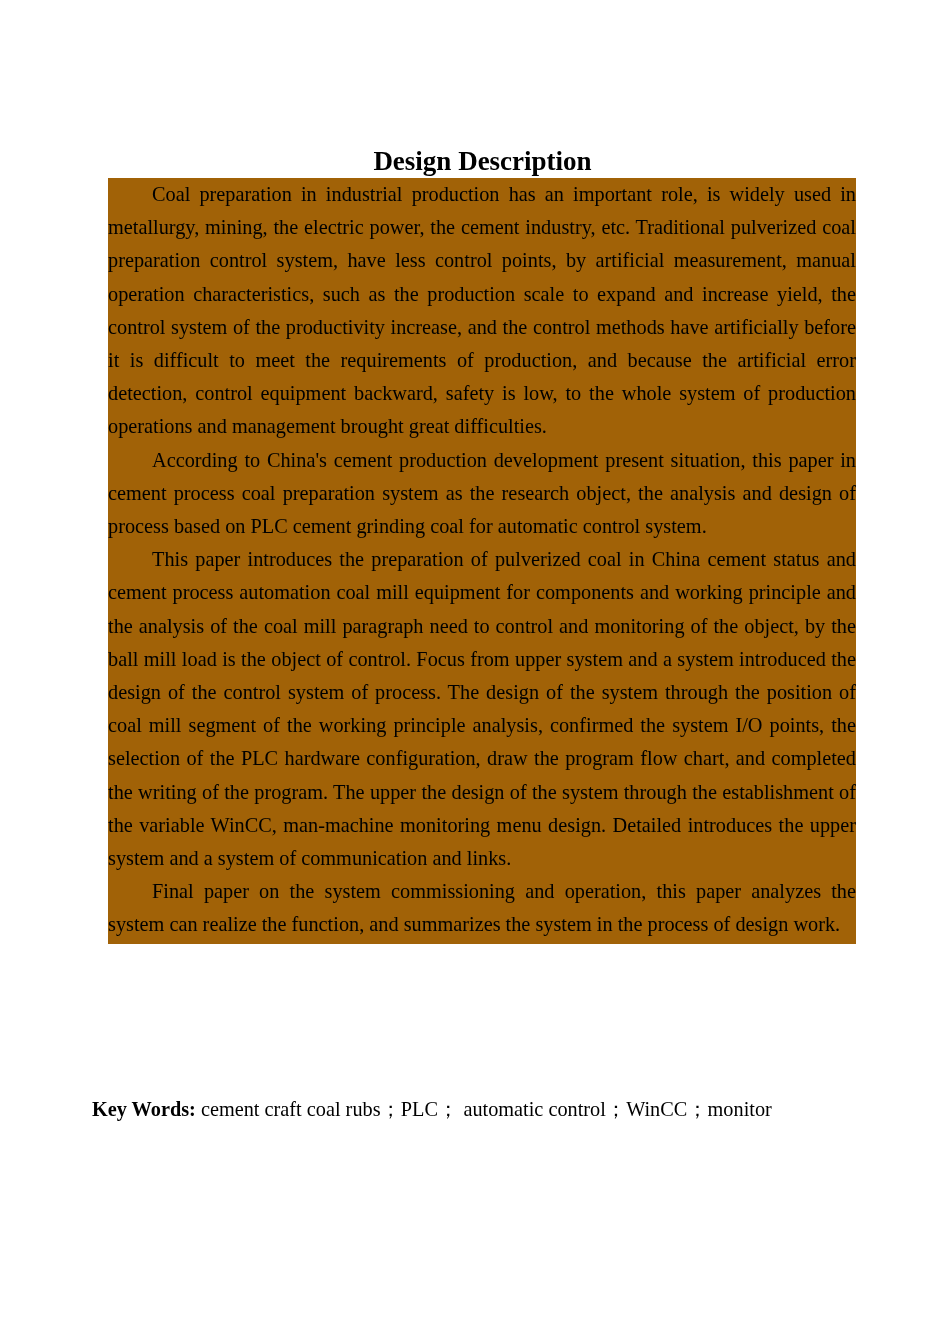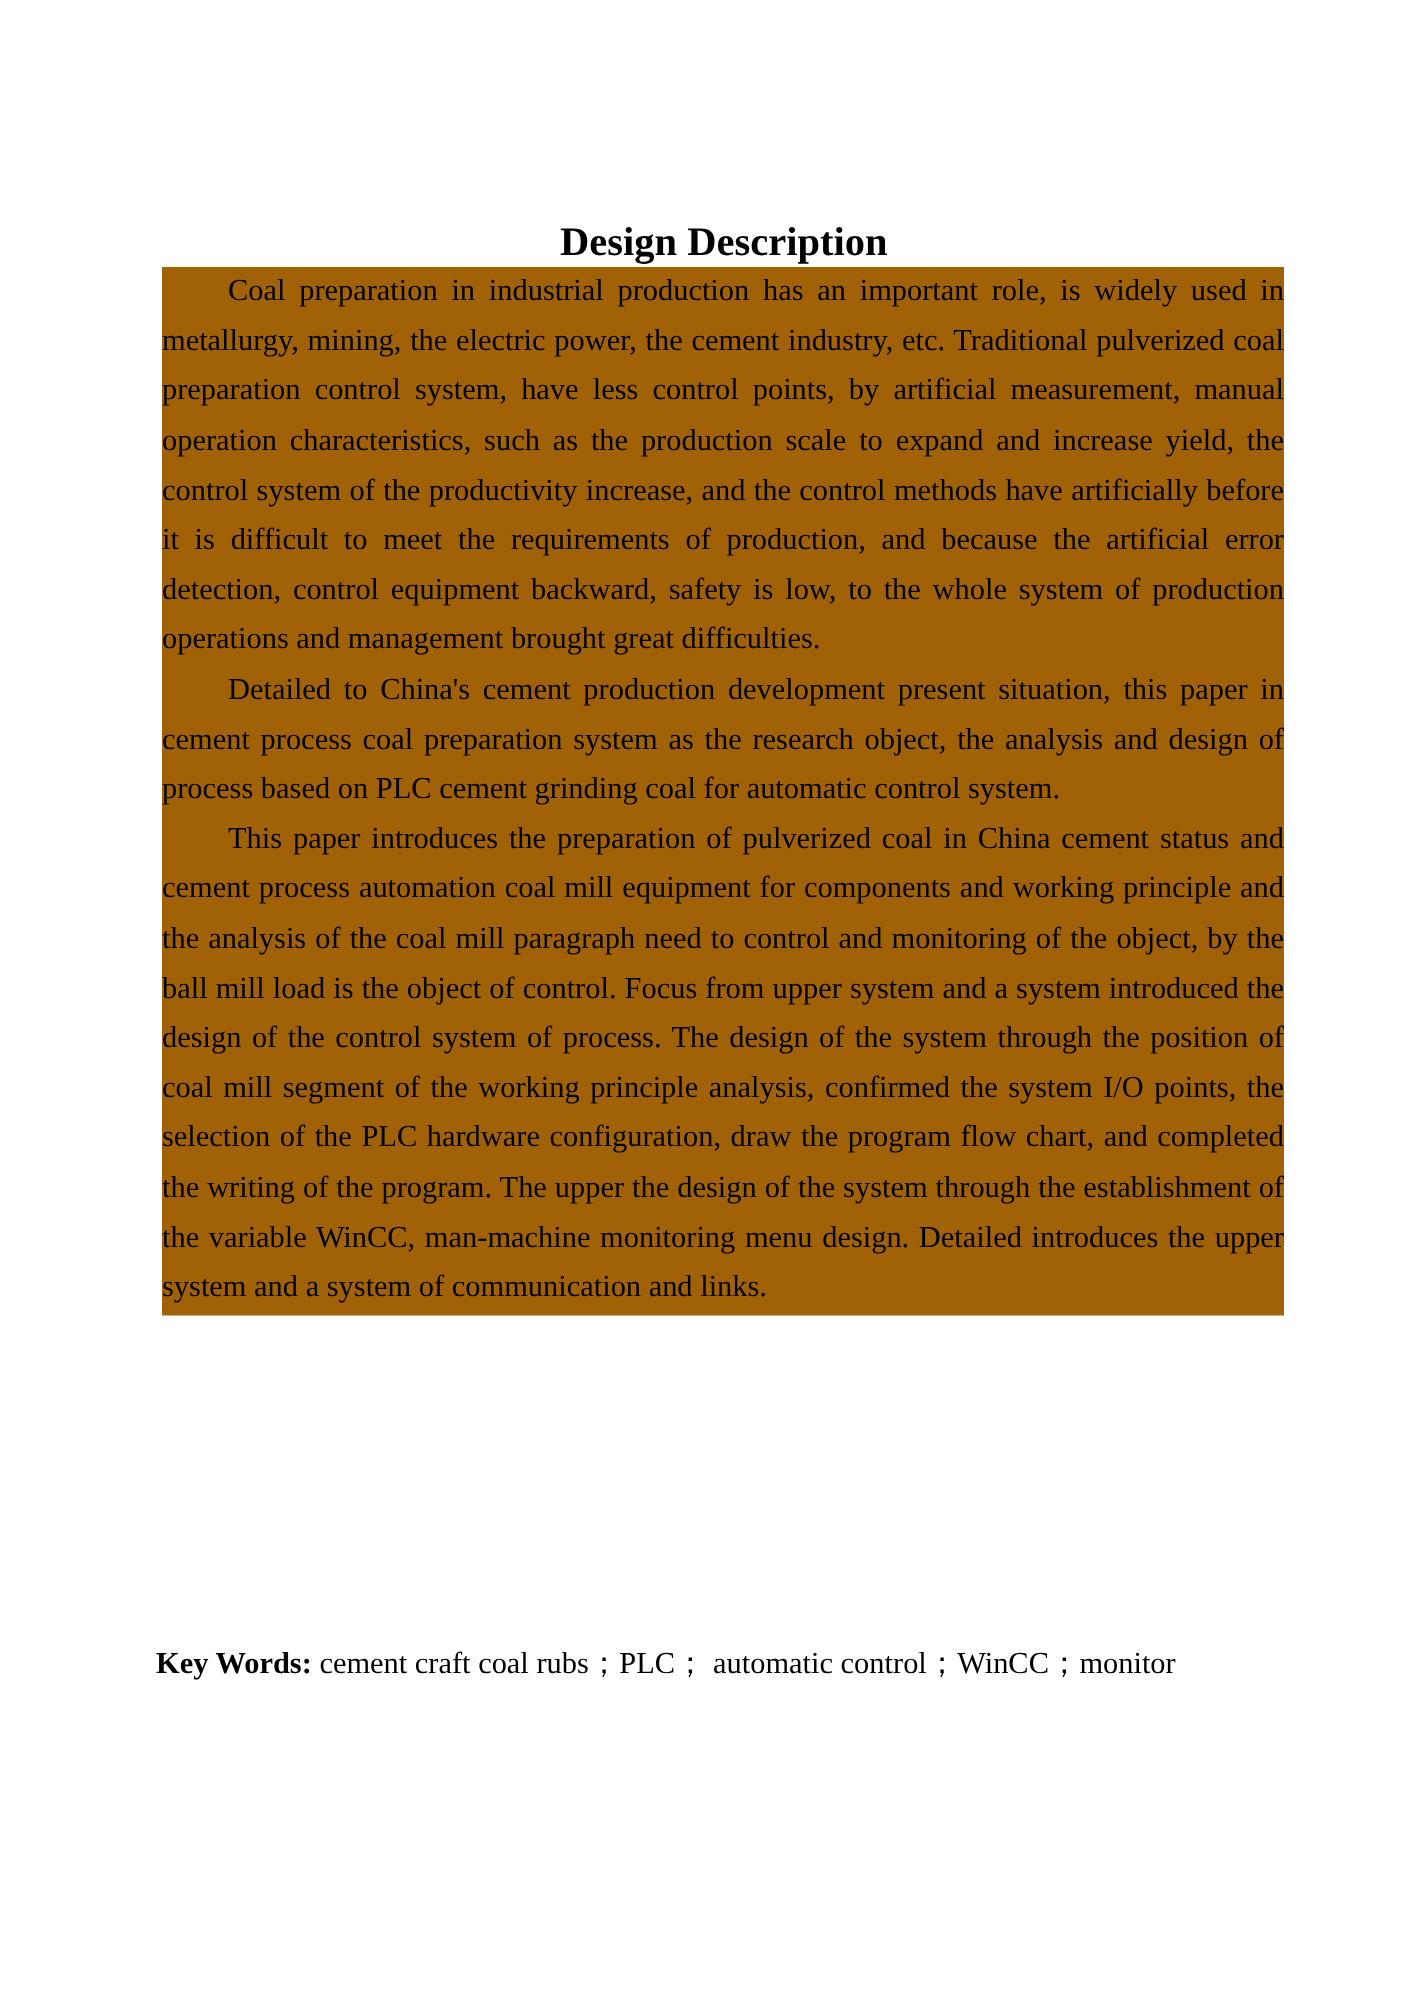--- a/index.html
+++ b/index.html
@@ -1,28 +1,29 @@
 <!DOCTYPE html>
 <html><head>
 <meta charset="utf-8">
 <style>
   html, body { margin: 0; padding: 0; background: #ffffff; }
   body { width: 950px; height: 1342px; position: relative; font-family: "Liberation Serif", serif; color: #000; }
   .title { position: absolute; top: 143px; left: 0; width: 965px; text-align: center; font-size: 27px; font-weight: bold; line-height: 36px; }
   .abstract { position: absolute; top: 178px; left: 108px; width: 748px; background: #a16207; padding: 0 0 2px 0; }
   .abstract p { margin: 0; font-size: 20.3px; line-height: 33.2px; text-align: justify; text-indent: 44px; }
-  .keywords { position: absolute; top: 1094px; left: 104px; width: 760px; font-size: 20.3px; line-height: 30px; }
+  .keywords { position: absolute; top: 1094px; left: 92px; width: 760px; font-size: 20.3px; line-height: 30px; }
   .keywords .kw-label { font-weight: bold; }
 </style>
 </head>
 <body>
 
 <div class="title">Design Description</div>
 
 <div class="abstract">
   <p>Coal preparation in industrial production has an important role, is widely used in metallurgy, mining, the electric power, the cement industry, etc. Traditional pulverized coal preparation control system, have less control points, by artificial measurement, manual operation characteristics, such as the production scale to expand and increase yield, the control system of the productivity increase, and the control methods have artificially before it is difficult to meet the requirements of production, and because the artificial error detection, control equipment backward, safety is low, to the whole system of production operations and management brought great difficulties.</p>
-  <p>Detailed to China's cement production development present situation, this paper in cement process coal preparation system as the research object, the analysis and design of process based on PLC cement grinding coal for automatic control system.</p>
+  <p>According to China's cement production development present situation, this paper in cement process coal preparation system as the research object, the analysis and design of process based on PLC cement grinding coal for automatic control system.</p>
   <p>This paper introduces the preparation of pulverized coal in China cement status and cement process automation coal mill equipment for components and working principle and the analysis of the coal mill paragraph need to control and monitoring of the object, by the ball mill load is the object of control. Focus from upper system and a system introduced the design of the control system of process. The design of the system through the position of coal mill segment of the working principle analysis, confirmed the system I/O points, the selection of the PLC hardware configuration, draw the program flow chart, and completed the writing of the program. The upper the design of the system through the establishment of the variable WinCC, man-machine monitoring menu design. Detailed introduces the upper system and a system of communication and links.</p>
+  <p>Final paper on the system commissioning and operation, this paper analyzes the system can realize the function, and summarizes the system in the process of design work.</p>
 </div>
 
 <div class="keywords">
   <span class="kw-label">Key Words:</span><span> cement craft coal rubs；PLC； automatic control；WinCC；monitor</span>
 </div>
 
 </body></html>

